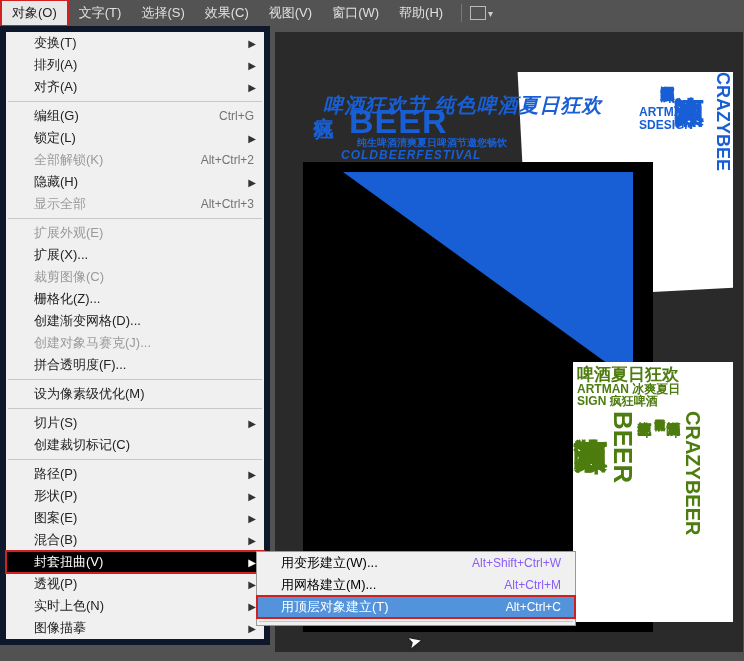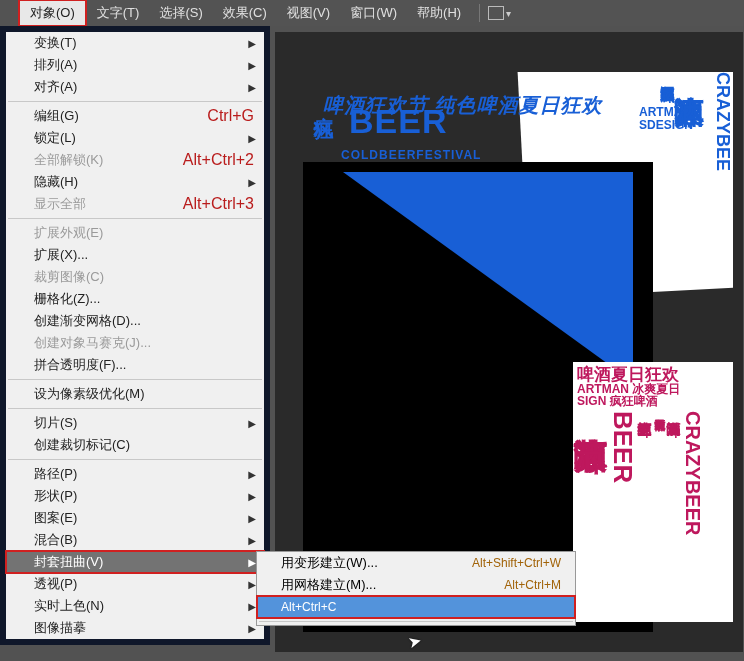--- a/index.html
+++ b/index.html
@@ -1,61 +1,61 @@
 <!DOCTYPE html>
 <html><head>
 <meta charset="utf-8">
 <style>
 * { margin:0; padding:0; box-sizing:border-box; font-family:"Microsoft YaHei",Arial,sans-serif; }
 body { width:744px; height:661px; background:#525252; overflow:hidden; position:relative; }
 
 
-.menu-bar { background:#535353; height:26px; display:flex; align-items:center; padding:0 18px; color:#e0e0e0; font-size:13px; }
+.menu-bar { background:#535353; height:26px; display:flex; align-items:center; padding:0 0; color:#e0e0e0; font-size:13px; }
 .menu-item { padding:3px 10px; cursor:default; }
 .menu-item.active { background:#e8e8e8; color:#222; border:2px solid #d02020; margin:-2px 0; }
 
 
 .dropdown { position:absolute; top:26px; left:0; width:270px; background:#f0f0f0; border:6px solid #0f172a; z-index:10; font-size:13px; color:#222; }
 .dd-item { display:flex; align-items:center; height:22px; padding:0 10px 0 28px; position:relative; }
 .dd-item .label { flex:1; }
-.dd-item .shortcut { color:#b91c1c; font-size:16px; }
+.dd-item .shortcut { color:#737373; font-size:12px; }
 .dd-item .arrow { position:absolute; right:8px; font-size:10px; color:#333; }
-.dd-item.hover { background:#737373; color:#fff; }
+.dd-item.hover { background:#000000; color:#fff; }
 .dd-item.hover .shortcut, .dd-item.hover .arrow { color:#fff; }
 .dd-item.disabled { color:#9a9a9a;align-items:center; }
 .dd-item.hl { outline:2px solid #d02020; outline-offset:-1px; }
 .dd-sep { height:1px; background:#c8c8c8; margin:3px 2px; }
 
 
 .submenu { position:absolute; left:256px; top:551px; width:320px; background:#f0f0f0; border:1px solid #999; z-index:20; font-size:13px; }
 .sm-item { display:flex; align-items:center; height:22px; padding:0 14px 0 24px; position:relative; }
 .sm-item .label { flex:1; }
-.sm-item .shortcut { color:#a16207; font-size:12px; }
+.sm-item .shortcut { color:#8b5cf6; font-size:12px; }
 .sm-item.hover { background:#5393db; color:#fff; }
 .sm-item.hover .shortcut { color:#fff; }
 .sm-item.hl { outline:2px solid #d02020; outline-offset:-1px; }
 .sm-item.disabled { color:#9a9a9a; }
 .sub-sep { height:1px; background:#c8c8c8; margin:3px 2px; }
 
 .cursor { position:absolute; left:408px; top:632px; z-index:30; font-size:16px; color:#fff; transform:rotate(-15deg); text-shadow:0 0 2px #000; }
 
 
 .canvas { position:absolute; top:32px; left:275px; width:468px; height:620px; background:#2a2a2a; }
 .art { position:absolute; top:40px; right:10px; width:430px; height:560px; overflow:hidden; }
 .bg-white { position:absolute; top:-20px; right:-40px; width:250px; height:240px; background:#fff; transform:rotate(-3deg); }
 .bg-black { position:absolute; top:90px; left:-20px; width:370px; height:520px; background:#000; }
 .tri { position:absolute; top:100px; left:40px; width:0; height:0; border-left:290px solid transparent; border-top:210px solid #185fd6; }
-.panel { position:absolute; top:290px; right:-10px; width:170px; height:260px; background:#fff; color:#be185d; overflow:hidden; font-weight:bold; line-height:1; }
+.panel { position:absolute; top:290px; right:-10px; width:170px; height:260px; background:#fff; color:#4d7c0f; overflow:hidden; font-weight:bold; line-height:1; }
 
 .tt1 { position:absolute; top:20px; left:20px; color:#185fd6; font-weight:bold; font-size:20px; font-style:italic; letter-spacing:1px; }
 .tt2 { position:absolute; top:30px; left:46px; color:#185fd6; font-weight:900; font-size:34px; font-family:Arial Black,sans-serif; letter-spacing:1px; }
 .tt3 { position:absolute; top:34px; right:40px; color:#185fd6; font-size:12px; font-weight:bold; line-height:13px; }
 .tt4 { position:absolute; top:28px; left:8px; color:#185fd6; font-size:20px; font-weight:bold; writing-mode:vertical-rl; }
 .tt5 { position:absolute; top:64px; left:54px; color:#185fd6; font-size:10px; font-weight:bold; }
-.tt6 { position:absolute; top:76px; left:38px; color:#185fd6; font-size:12px; font-weight:900; letter-spacing:1px; }
+.tt6 { position:absolute; top:76px; left:38px; color:#185fd6; font-size:12px; font-weight:900; letter-spacing:1px;font-style:italic; }
 .vcol { position:absolute; top:0; width:22px; color:#185fd6; writing-mode:vertical-rl; font-weight:bold; }
 .panel .row1{font-size:17px;padding:4px 4px 0;}
 .panel .row2{font-size:12px;padding:0 4px;}
 .panel .big{display:flex;height:190px;}
 .panel .v{writing-mode:vertical-rl;padding:4px 1px;}
 </style>
 </head>
 <body>
 
 <div class="menu-bar">
@@ -74,20 +74,21 @@
 <div class="canvas">
   <div class="art">
     <div class="bg-white"></div>
     <div class="bg-black"></div>
     <div class="tri"></div>
 
     <div class="tt1">啤酒狂欢节 纯色啤酒夏日狂欢</div>
     <div class="tt4">疯 狂</div>
     <div class="tt2">BEER</div>
     <div class="tt3"><span>ARTMAN</span><br><span>SDESIGN</span></div>
+    <div class="tt5">纯生啤酒清爽夏日啤酒节邀您畅饮</div>
     <div class="tt6">COLDBEERFESTIVAL</div>
 
     <div class="vcol" style="right:0;font-size:18px">CRAZYBEE</div>
     <div class="vcol" style="right:24px;font-size:30px">冰爽啤酒</div>
     <div class="vcol" style="right:56px;font-size:14px;top:4px"><span>冰爽夏日</span><span>疯狂啤酒</span><span>邀您喝</span></div>
 
     <div class="panel">
       <div class="row1">啤酒夏日狂欢</div>
       <div class="row2">ARTMAN  冰爽夏日</div>
       <div class="row2">SIGN   疯狂啤酒</div>
@@ -209,18 +210,19 @@
 <div class="submenu">
   <div class="sm-item">
       <span class="label">用变形建立(W)...</span>
       <span class="shortcut">Alt+Shift+Ctrl+W</span>
     </div>
   <div class="sm-item">
       <span class="label">用网格建立(M)...</span>
       <span class="shortcut">Alt+Ctrl+M</span>
     </div>
   <div class="sm-item hover hl">
+      <span class="label">用顶层对象建立(T)</span>
       <span class="shortcut">Alt+Ctrl+C</span>
     </div>
   <div class="sub-sep"></div>
 </div>
 
 <div class="cursor">➤</div>
 
 </body></html>

